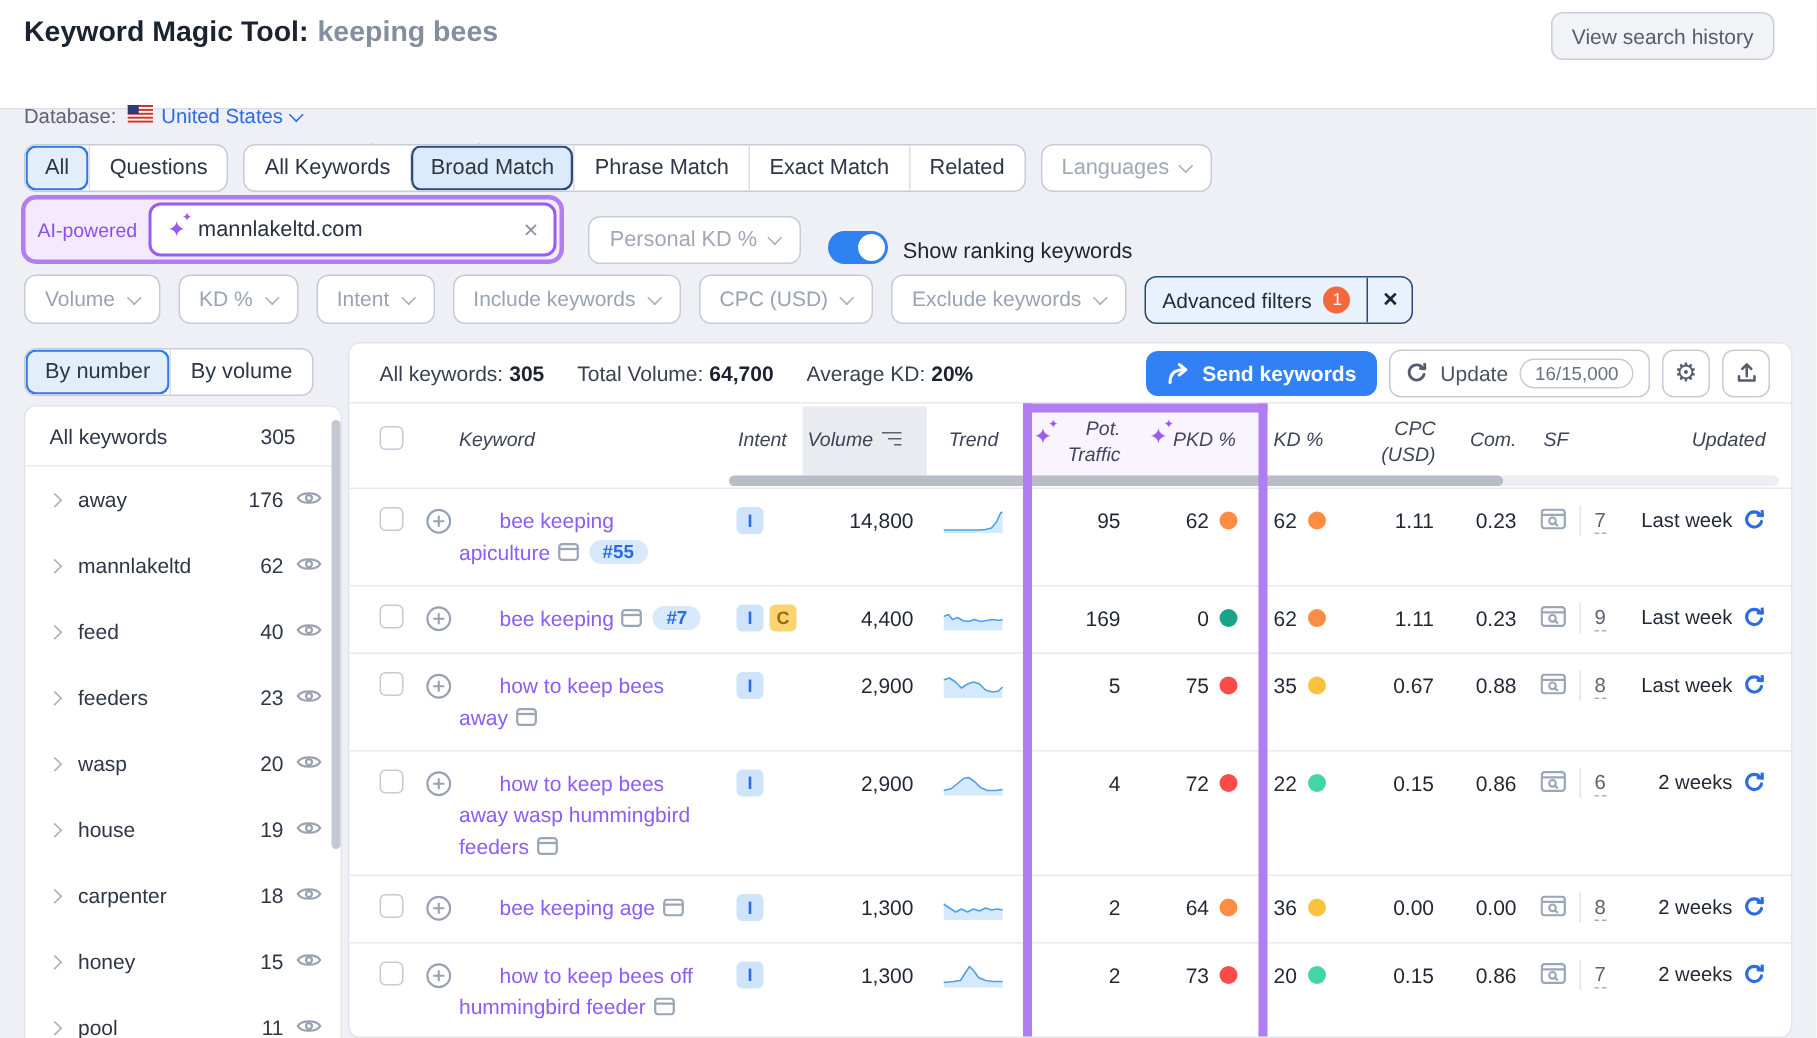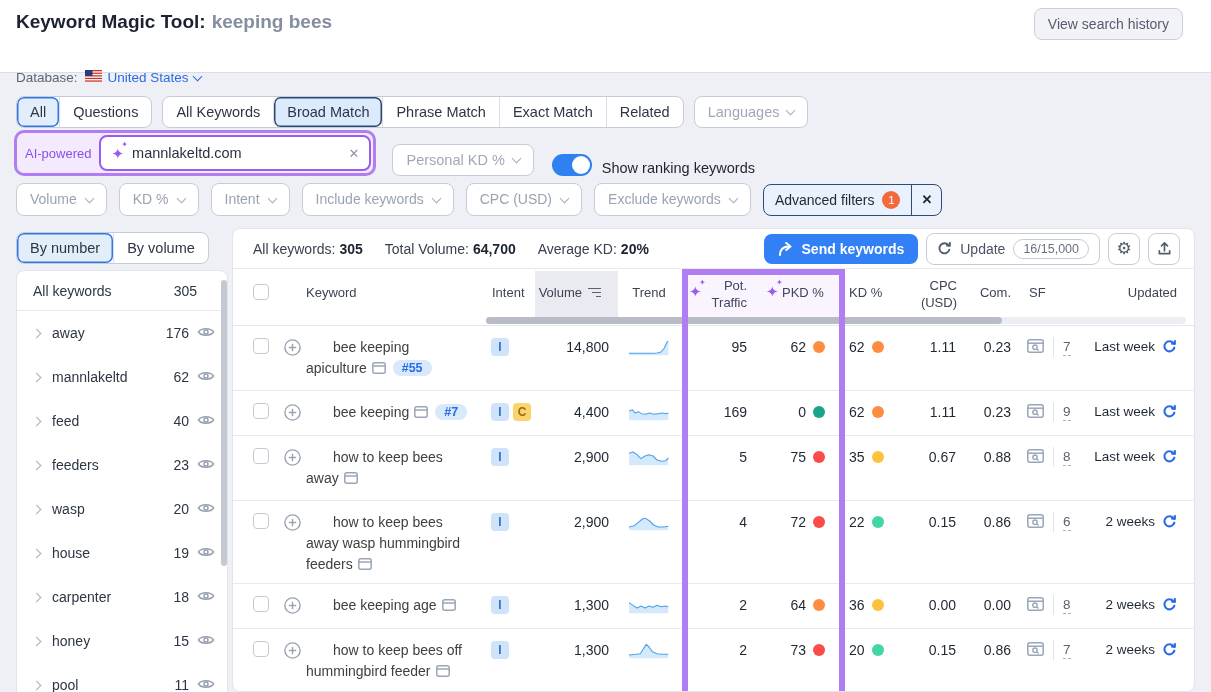--- a/index.html
+++ b/index.html
@@ -72,36 +72,36 @@
   .stats b { color:#1b2330; margin-left:4px; }
   .tb-right { margin-left:auto; display:flex; align-items:center; gap:8px; }
   .btn-send { display:flex; align-items:center; gap:8px; background:#3180f5; color:#fff; font-size:14px; font-weight:bold; border:none; border-radius:8px; padding:7px 14px; cursor:pointer; }
   .btn-update { display:flex; align-items:center; gap:8px; background:#fff; border:1px solid #c6ccd7; border-radius:8px; padding:5px 10px; font-size:14px; color:#4a5363; cursor:pointer; }
   .upd-count { border:1px solid #c6ccd7; border-radius:11px; padding:2px 9px; font-size:12.5px; color:#6a7383; }
   .btn-icon { width:32px; height:32px; background:#fff; border:1px solid #c6ccd7; border-radius:8px; display:flex; align-items:center; justify-content:center; color:#545d6d; font-size:17px; cursor:pointer; }
 
   
   .thead { position:absolute; top:42px; left:0; right:0; height:46px; font-size:13px; color:#3c4454; }
   .vol-bg { position:absolute; left:302px; top:0; width:83px; height:46px; background:#e9ebf1; }
-  .hcell { position:absolute; top:14px; }
+  .hcell { position:absolute; top:14px;font-style:italic; }
   .hr2 { top:6px; line-height:17px; text-align:right; }
   .sort-icon { display:inline-block; width:13px; height:10px; position:relative; }
   .sort-icon i { position:absolute; right:0; height:1.8px; background:#5a6372; display:block; }
   .checkbox { display:inline-block; width:16px; height:16px; border:1px solid #c4cad4; border-radius:4px; background:#fff; cursor:pointer; }
   .hscroll-track { position:absolute; top:88px; left:253px; width:700px; height:7px; background:#eceef3; border-radius:4px; }
   .hscroll-thumb { position:absolute; top:0; left:0; width:516px; height:7px; background:#b7bcc6; border-radius:4px; cursor:grab; }
   .head-sep { position:absolute; top:96px; left:0; right:0; height:1px; background:#e4e7ee; }
 
   .purple-col { position:absolute; left:449px; top:40px; width:163px; height:424px; border-left:6px solid #b07ef2; border-right:6px solid #b07ef2; border-top:6px solid #b07ef2; pointer-events:none; z-index:5; }
   .purple-tint { position:absolute; left:455px; top:46px; width:151px; height:42px; background:rgba(167,104,245,0.07); pointer-events:none; }
 
   .rows { position:absolute; top:97px; left:0; right:0; }
   .trow { position:relative; border-bottom:1px solid #e8eaf0; }
   .cell { position:absolute; font-size:14px; color:#1f2733; }
-  .kw { color:#404040; line-height:21px; cursor:pointer;padding-left:27px; }
+  .kw { color:#8b5cf6; line-height:21px; cursor:pointer;padding-left:27px; }
   .kw-cell { left:73px; top:11px; }
   .plus-ic { position:absolute; left:51px; top:13px; cursor:pointer; }
   .serp-ic { display:inline-block; vertical-align:-1px; margin-left:5px; cursor:pointer; }
   .rank-pill { display:inline-block; background:#d8e9fc; color:#2b6be4; font-size:12.5px; border-radius:10px; padding:1px 9px; margin-left:7px; vertical-align:1px; cursor:pointer;font-weight:bold; }
   .intent-badge { display:inline-flex; width:18px; height:18px; border-radius:4px; align-items:center; justify-content:center; font-size:12px; font-weight:bold; margin-right:4px; cursor:pointer; }
   .int-I { background:#cfe3fb; color:#2d6fd9; }
   .int-C { background:#fbd472; color:#9a6a0b; }
   .num-r { text-align:right; }
   .dot { display:inline-block; width:12px; height:12px; border-radius:50%; }
   .kdflex { display:flex; align-items:center; gap:7px; }

